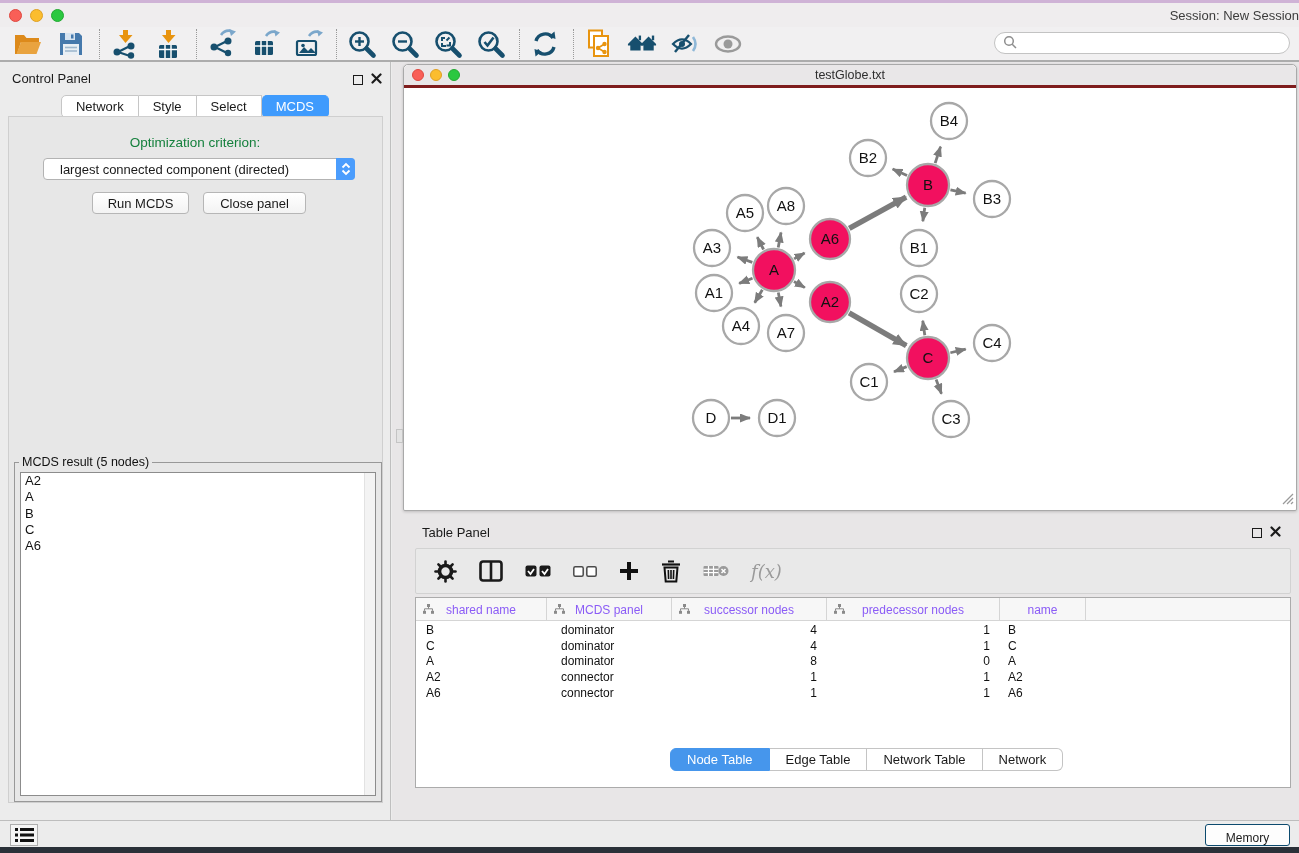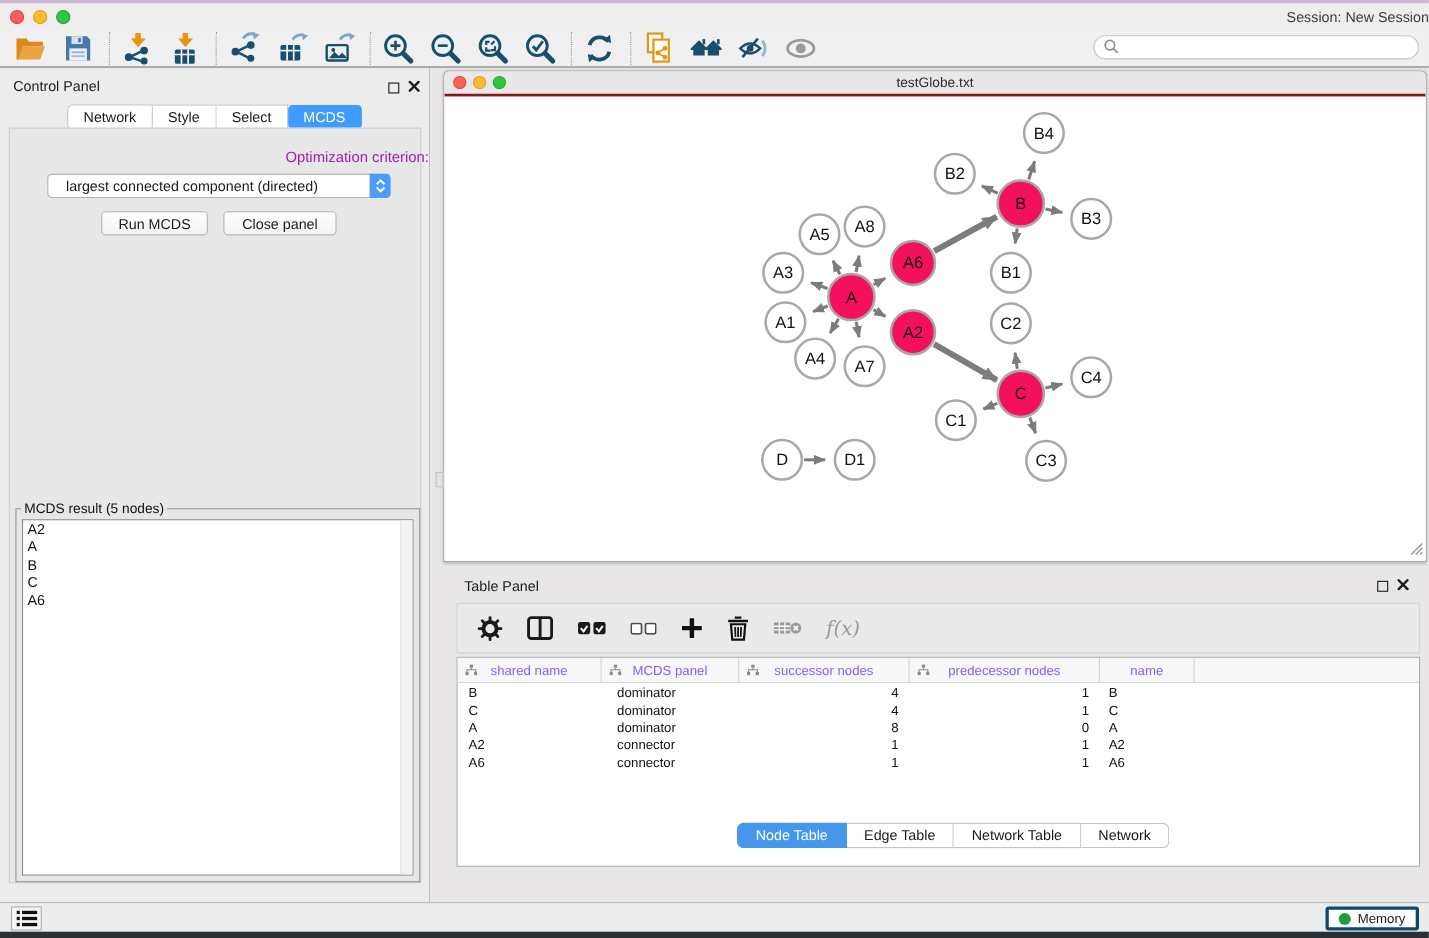--- a/index.html
+++ b/index.html
@@ -26,21 +26,21 @@
   .control-panel { position:absolute; left:0; top:62px; width:391px; height:758px; background:#ececec; border-right:1px solid #bfbfbf; }
   .cp-header { position:absolute; left:0; top:0; width:100%; height:32px; }
   .cp-title { position:absolute; left:12px; top:9px; font-size:13px; color:#1a1a1a; }
   .win-controls { position:absolute; right:8px; top:10px; display:flex; gap:8px; align-items:center; }
   .float-box { width:10px; height:10px; border:1.6px solid #1a1a1a; background:transparent; }
   .cp-tabs { position:absolute; left:0; top:33px; width:100%; display:flex; justify-content:center; }
   .cp-tab { font-size:13px; padding:3px 14px; background:#fff; border:1px solid #c6c6c6; border-left:none; color:#1a1a1a; }
   .cp-tab:first-child { border-left:1px solid #c6c6c6; border-radius:5px 0 0 5px; }
   .cp-tab.active { background:#3f9bfd; color:#fff; border-color:#3f9bfd; border-radius:5px; }
   .cp-content { position:absolute; left:8px; top:54px; width:375px; height:687px; background:#e7e7e7; border:1px solid #cfcfcf; }
-  .opt-label { position:absolute; left:0; top:73px; width:100%; text-align:right; font-size:13.5px; color:#a21caf; }
+  .opt-label { position:absolute; left:0; top:73px; width:100%; text-align:center; font-size:13.5px; color:#15803d; }
   .criterion-select { position:absolute; left:43px; top:96px; width:312px; height:22px; background:#fff; border:1px solid #b3b3b3; border-radius:4px; display:flex; align-items:center; }
   .criterion-select .val { flex:1; padding-left:16px; font-size:13px; white-space:nowrap; overflow:hidden; }
   .criterion-select .stepper { width:19px; height:22px; margin:-1px -1px -1px 0; background:#4b9dfd; border-radius:0 4px 4px 0; display:flex; align-items:center; justify-content:center; }
   .btn { position:absolute; height:22px; background:linear-gradient(#ffffff,#f3f3f3); border:1px solid #b6b6b6; border-radius:4px; font-size:13px; color:#1a1a1a; display:flex; align-items:center; justify-content:center; font-family:"Liberation Sans", sans-serif; }
   .btn-run { left:92px; top:130px; width:97px; }
   .btn-close { left:203px; top:130px; width:103px; }
   .result-fieldset { position:absolute; left:14px; top:393px; width:368px; height:347px; border:1px solid #989898; }
   .result-fieldset legend { font-size:12.5px; padding:0 3px; margin-left:4px; color:#111; }
   .result-list { position:absolute; left:5px; top:3px; right:5px; bottom:5px; background:#fff; border:1px solid #8c8c8c; overflow:hidden; }
   .result-track { position:absolute; right:0; top:0; bottom:0; width:11px; background:#f3f3f3; border-left:1px solid #e2e2e2; }
@@ -74,21 +74,21 @@
   .td { font-size:12px; color:#111; flex:0 0 auto; white-space:nowrap; overflow:hidden; }
   .tp-tabs { position:absolute; left:278px; top:686px; display:flex; }
   .tp-tab { font-size:13px; height:23px; display:flex; align-items:center; padding:0 16px; background:#fff; border:1px solid #c4c4c4; border-left:none; color:#1a1a1a; }
   .tp-tab:first-child { border-left:1px solid #c4c4c4; border-radius:6px 0 0 6px; }
   .tp-tab:last-child { border-radius:0 6px 6px 0; }
   .tp-tab.active { background:#4696ec; border-color:#4696ec; color:#fff; }
 
   
   .statusbar { position:absolute; left:0; top:820px; width:1299px; height:27px; background:#ececec; border-top:1px solid #bdbdbd; }
   .list-btn { position:absolute; left:10px; top:3px; width:28px; height:22px; background:#f5f5f5; border:1px solid #aeaeae; display:flex; align-items:center; justify-content:center; }
-  .memory-btn { position:absolute; right:9px; top:3px; width:85px; height:22px; background:#fdfdfd; border:3px solid #0c4a6e; border-radius:3px; display:flex; align-items:center; justify-content:center; gap:6px; font-size:12px; }
+  .memory-btn { position:absolute; right:9px; top:3px; width:85px; height:22px; background:#fdfdfd; border:1px solid #0c4a6e; border-radius:3px; display:flex; align-items:center; justify-content:center; gap:6px; font-size:12px;flex-direction:column; }
   .mem-dot { width:11px; height:11px; border-radius:50%; background:#1f9d3f; }
   .desktop-strip-bottom { position:absolute; left:0; top:847px; width:1299px; height:6px; background:#2a3038; }
 </style>
 </head>
 <body>
 
 <div class="desktop-strip-top"></div>
 
 <div class="titlebar">
   <div class="traffic">

